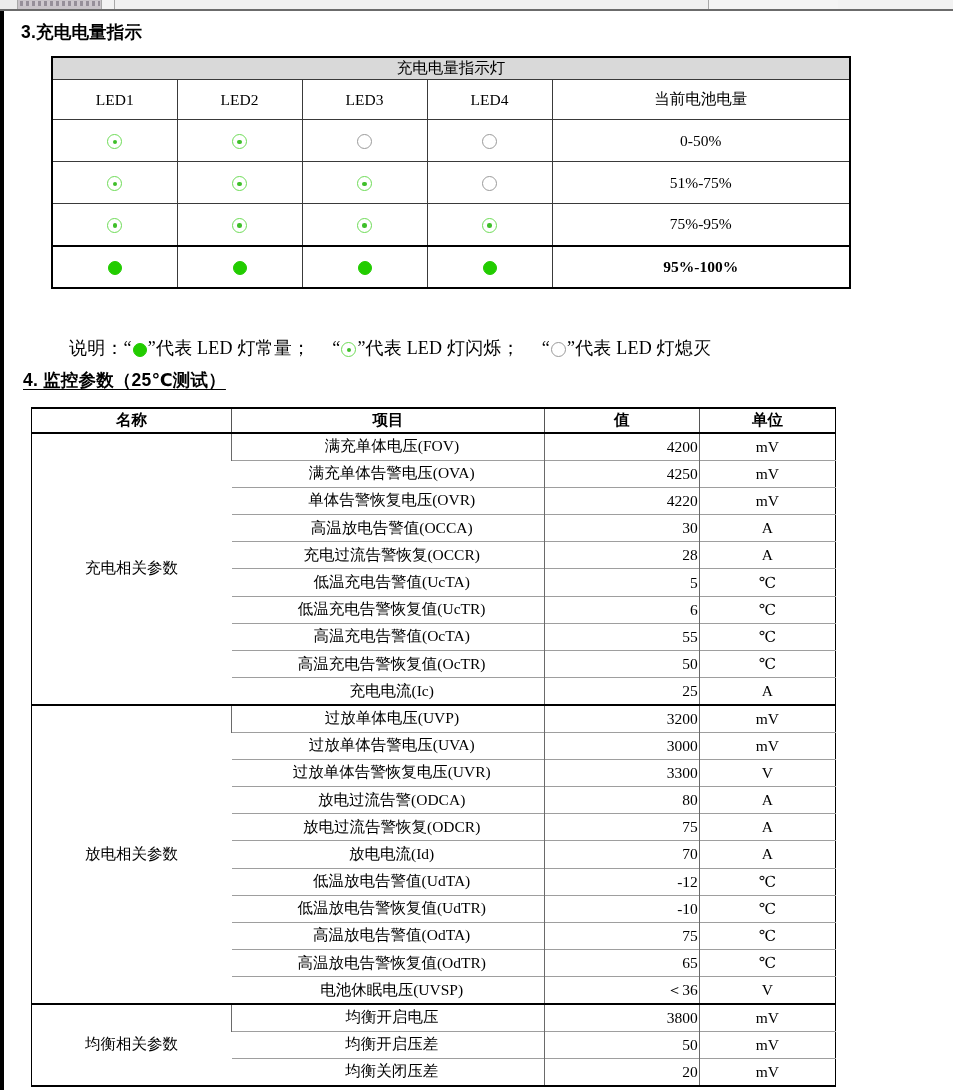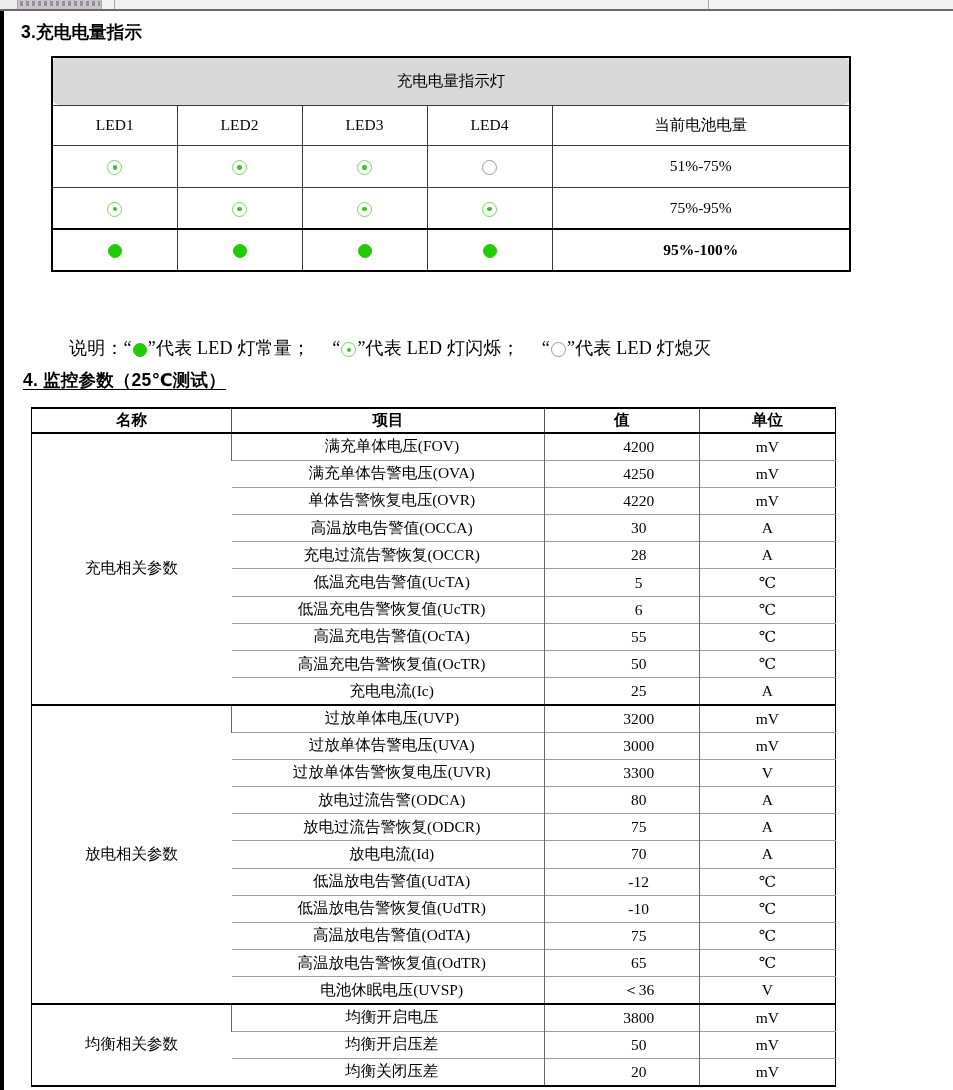--- a/index.html
+++ b/index.html
@@ -80,28 +80,27 @@
     text-align: center;
     vertical-align: middle;
     font-size: 15.5px;
     font-weight: normal;
   }
   #led-table .col-led  { width: 125px; }
   #led-table .col-last { width: 298px; }
 
   #led-title-cell {
     background: #d9d9d9;
-    height: 48px;
+    height: 22px;
     text-align: left;
     padding-left: 42px;
     font-family: "Liberation Sans", "DejaVu Sans", sans-serif;
     font-weight: bold;
     font-size: 16px;
     border-bottom: 2.5px solid #000;
-    border-radius: 8px;
   }
   #led-table .hdr-row td { height: 40px; }
   #led-table .led-row td { height: 42px; }
   #led-table .led-row.last-row td { border-top: 2.5px solid #000; font-weight: bold; }
 
   
   .led {
     display: inline-block;
     width: 15px; height: 15px;
     border-radius: 50%;
@@ -176,21 +175,21 @@
   #param-table td:first-child { border-left: none; }
   #param-table tr.group-start td { border-top: 2.2px solid #000; }
   #param-table tr:first-child td { border-top: none; }
 
   .cell-name {
     text-align: center;
     font-size: 15.5px;
     vertical-align: middle;
   }
   .cell-item { text-align: center;   padding-left: 9px; }
-  .cell-val  { text-align: center; padding-left: 35px; }
+  .cell-val  { text-align: right; padding-left: 35px; }
   .cell-unit { text-align: center; margin-left: 44px; }
 </style>
 </head>
 <body>
 
 <div id="toolbar-strip">
   <div class="tb-cell c1"></div>
   <div class="tb-cell c2"></div>
   <div class="tb-cell c3"></div>
   <div class="tb-cell c4"></div>
@@ -216,20 +215,27 @@
         <td id="led-title-cell" colspan="5">充电电量指示灯</td>
       </tr>
       <tr class="hdr-row">
         <td>LED1</td>
         <td>LED2</td>
         <td>LED3</td>
         <td>LED4</td>
         <td>当前电池电量</td>
       </tr>
 
+      <tr class="led-row">
+        <td><span class="led blink"></span></td>
+        <td><span class="led blink"></span></td>
+        <td><span class="led off"></span></td>
+        <td><span class="led off"></span></td>
+        <td>0-50%</td>
+      </tr>
 
       <tr class="led-row">
         <td><span class="led blink"></span></td>
         <td><span class="led blink"></span></td>
         <td><span class="led blink"></span></td>
         <td><span class="led off"></span></td>
         <td>51%-75%</td>
       </tr>
 
       <tr class="led-row">

